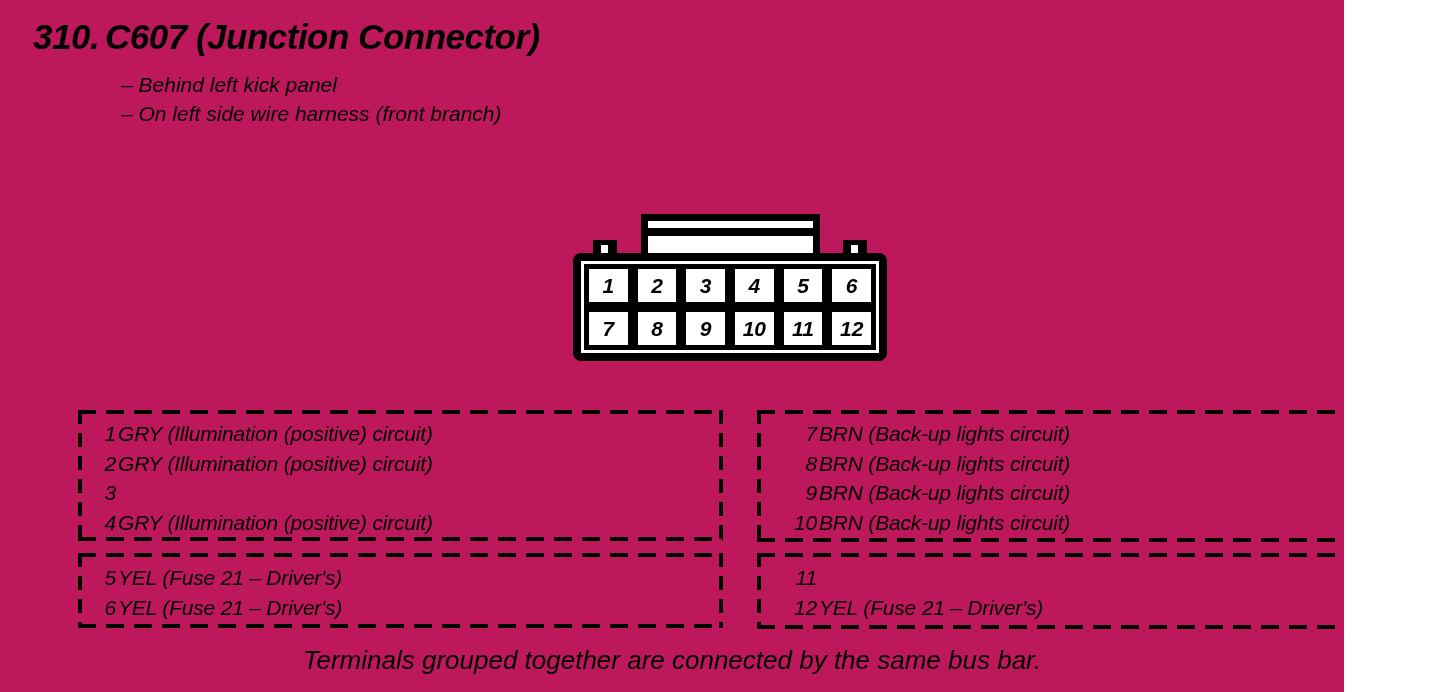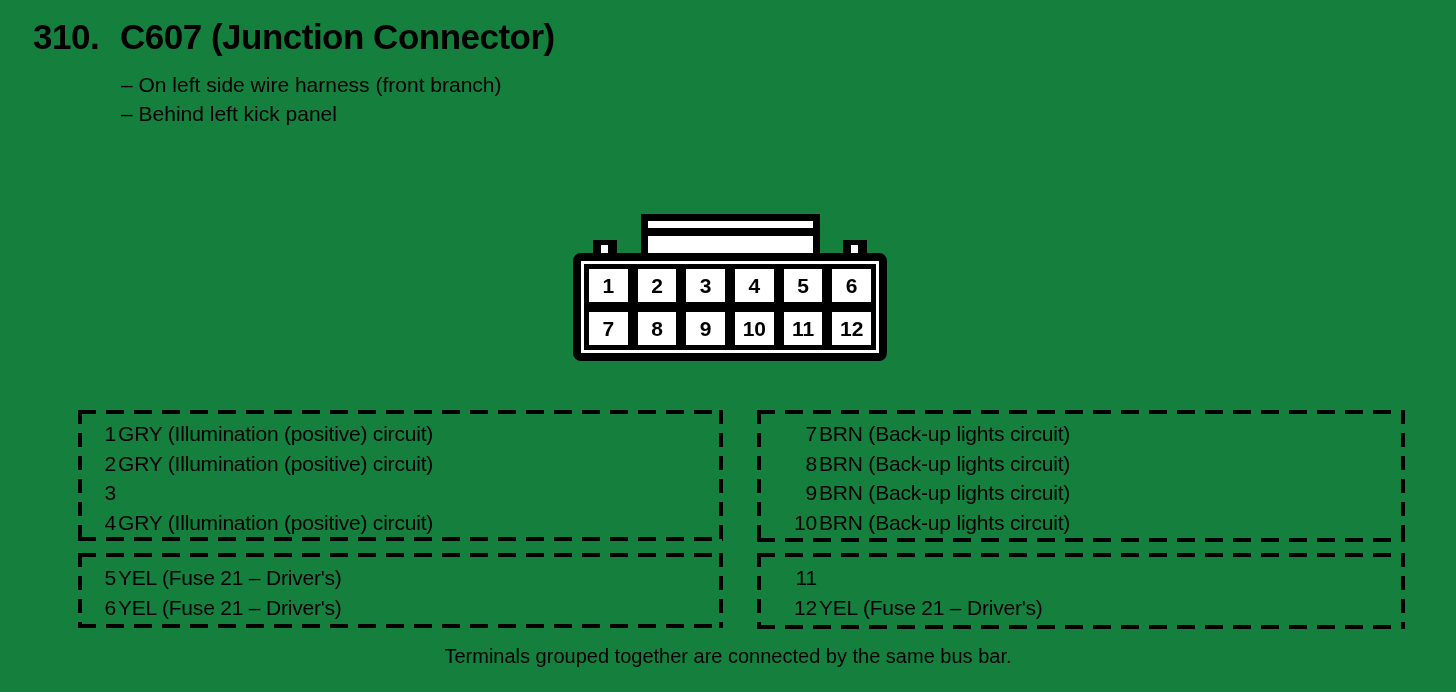--- a/index.html
+++ b/index.html
@@ -1,30 +1,31 @@
 <!DOCTYPE html>
 <html><head>
 <meta charset="utf-8">
 <style>
   * { margin:0; padding:0; box-sizing:border-box; }
   html,body { background:#ffffff; }
   .page {
-    position:relative; width:1456px; height:692px;
-    background:#15803d; color:#000;
+    position:relative; width:1344px; height:692px;
+    background:#be185d; color:#000;
     font-family:"Liberation Sans", sans-serif;
     overflow:hidden;
+    font-style:italic;
   }
 
   
   .section-number {
     position:absolute; left:33px; top:17px;
     font-size:35px; font-weight:bold; letter-spacing:-0.5px;
   }
   .title-text {
-    position:absolute; left:120px; top:17px;
+    position:absolute; left:105px; top:17px;
     font-size:35px; font-weight:bold; letter-spacing:-0.5px;
   }
   .details {
     position:absolute; left:121px; top:70px;
     font-size:21px; line-height:29px;
   }
 
   
   .diagram { position:absolute; left:573px; top:214px; width:314px; height:147px; }
   .latch {
@@ -64,34 +65,34 @@
   .box-br { left:757px; top:553px; width:648px; height:76px;  padding:10px 0 0 8px; }
   .trow { display:flex; line-height:29.5px; letter-spacing:-0.2px; }
   .pin  { display:inline-block; text-align:right; }
   .tbox-left  .pin { width:30px; }
   .tbox-right .pin { width:52px; }
   .desc { margin-left:2px; white-space:nowrap; }
 
   
   .footer {
     position:absolute; left:0; top:645px; width:100%;
-    text-align:center; font-size:20px;
+    text-align:center; font-size:26px;
   }
 </style>
 </head>
 <body>
 
 <div class="page">
 
   <span class="section-number">310.</span>
   <span class="title-text">C607 (Junction Connector)</span>
 
   <div class="details">
+    <div class="detail-line">– Behind left kick panel</div>
     <div class="detail-line">– On left side wire harness (front branch)</div>
-    <div class="detail-line">– Behind left kick panel</div>
   </div>
 
   <div class="diagram">
     <div class="latch">
       <div class="latch-bar"></div>
     </div>
     <div class="ctab ctab-left">
       <div class="ctab-notch"></div>
     </div>
     <div class="ctab ctab-right">

